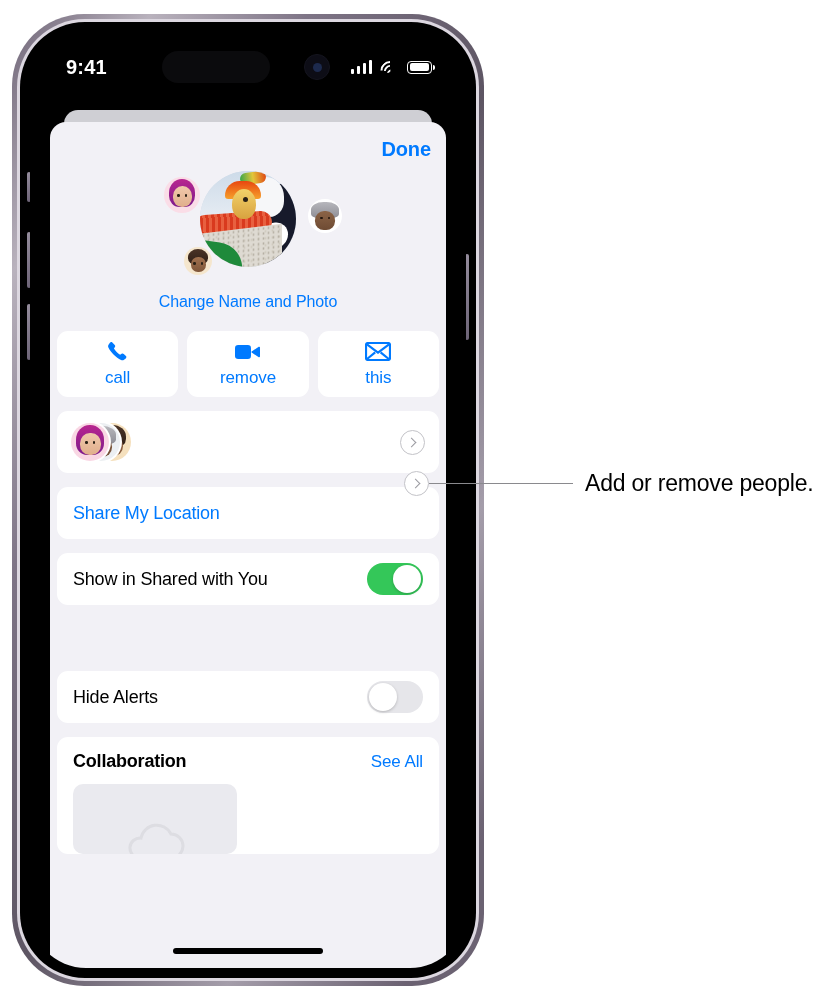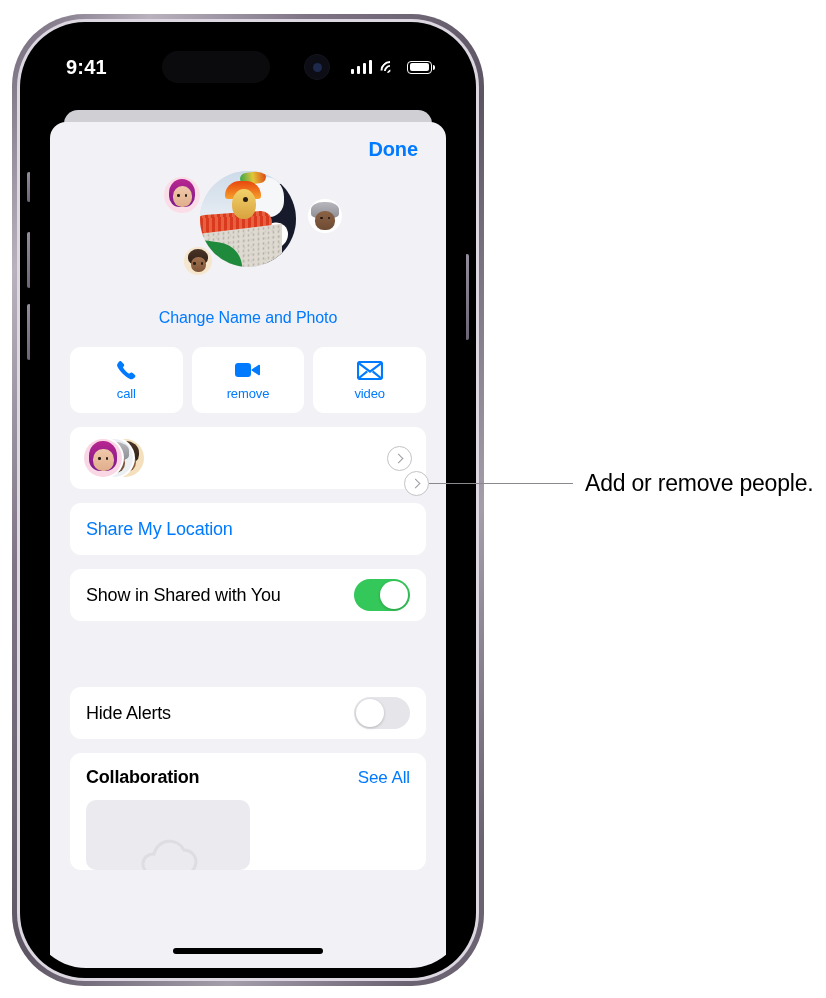--- a/index.html
+++ b/index.html
@@ -102,21 +102,21 @@
   .sheet-behind {
     position: absolute; left: 34px; right: 34px; top: 78px; height: 40px;
     background: #cfcfd4; border-radius: 14px 14px 0 0;
   }
   .sheet {
     position: absolute; left: 20px; right: 20px; top: 90px; bottom: 0;
     background: #f2f1f6;
     border-radius: 16px 16px 0 0;
     overflow: hidden;
   }
-  .sheet-inner { padding: 0 20px; height: 100%; }
+  .sheet-inner { padding: 0 7px; height: 100%; }
 
   .done-row { display: flex; justify-content: flex-end; padding: 16px 8px 0 0; }
   .done-btn { color:#007aff; font-size:20px; font-weight:bold; letter-spacing:-.1px; }
 
   
   .avatar-cluster {
     position: relative; width: 200px; height: 118px; margin: 8px auto 0;
   }
   .main-avatar {
     position:absolute; left:52px; top:2px;
@@ -174,29 +174,29 @@
   .m-gray .hair { left:10%; top:8%;  width:80%; height:48%; background: linear-gradient(180deg,#b7b7bc,#8e8e96); border-radius:46% 46% 24% 24%; }
   .m-gray .face { left:22%; top:34%; width:56%; height:56%; background: linear-gradient(180deg,#8b6346,#6e4b33); }
   .m-gray .eyes { top:52%; }
   .m-gray .eyes i { background:#23160e; }
   
   .m-tan .hair { left:14%; top:6%;  width:72%; height:60%; background: linear-gradient(180deg,#4a3326,#2f1f16); }
   .m-tan .face { left:24%; top:34%; width:54%; height:54%; background: linear-gradient(180deg,#a1714f,#7e5538); }
   .m-tan .eyes { top:54%; }
 
   .group-title { text-align:center; font-size:27px; font-weight:bold; color:#000; letter-spacing:-.4px; margin-top:2px; }
-  .change-link { text-align:center; font-size:16px; color:#007aff; margin-top:22px; letter-spacing:-.1px; }
+  .change-link { text-align:center; font-size:16px; color:#007aff; margin-top:6px; letter-spacing:-.1px; }
 
   
   .actions { display:flex; gap:9px; margin-top:20px; }
   .act {
     flex:1; background:#fff; border-radius:11px; height:66px;
     display:flex; flex-direction:column; align-items:center; justify-content:center; gap:5px;
   }
-  .act-label { color:#007aff; font-size:13px; letter-spacing:-.1px; }
+  .act-label { color:#007aff; font-size:17px; letter-spacing:-.1px; }
   .ic { width:26px; height:22px; position:relative; display:flex; align-items:center; justify-content:center; }
   .ic svg { display:block; }
 
   
   .card { background:#fff; border-radius:11px; margin-top:14px; }
   .row { display:flex; align-items:center; padding:0 16px; min-height:52px; }
 
   .people-row { padding: 10px 14px; min-height:62px; }
   .stack { position:relative; width:64px; height:42px; flex:0 0 auto; }
   .stack .sa { position:absolute; top:2px; width:38px; height:38px; border-radius:50%; overflow:hidden;
@@ -374,21 +374,21 @@
                 </div>
 
                 <div class="act">
                   <div class="ic">
                     <svg width="26" height="19" viewBox="0 0 26 19">
                         <rect x="1" y="1" width="24" height="17" rx="2" fill="none" stroke="#007aff" stroke-width="2.2"></rect>
                         <path d="M2 2.4l11 8.2 11-8.2" fill="none" stroke="#007aff" stroke-width="2.2"></path>
                         <path d="M2 17l8.2-6.6M23.8 17l-8.2-6.6" fill="none" stroke="#007aff" stroke-width="2.2"></path>
                       </svg>
                   </div>
-                  <div class="act-label">video</div>
+                  <div class="act-label">this</div>
                 </div>
               </div>
 
               <div class="card">
                 <div class="row people-row">
                   <div class="stack">
                     <div class="sa sa3">
                       <div class="memo m-tan">
                         <div class="hair"></div>
                           <div class="face"></div>

